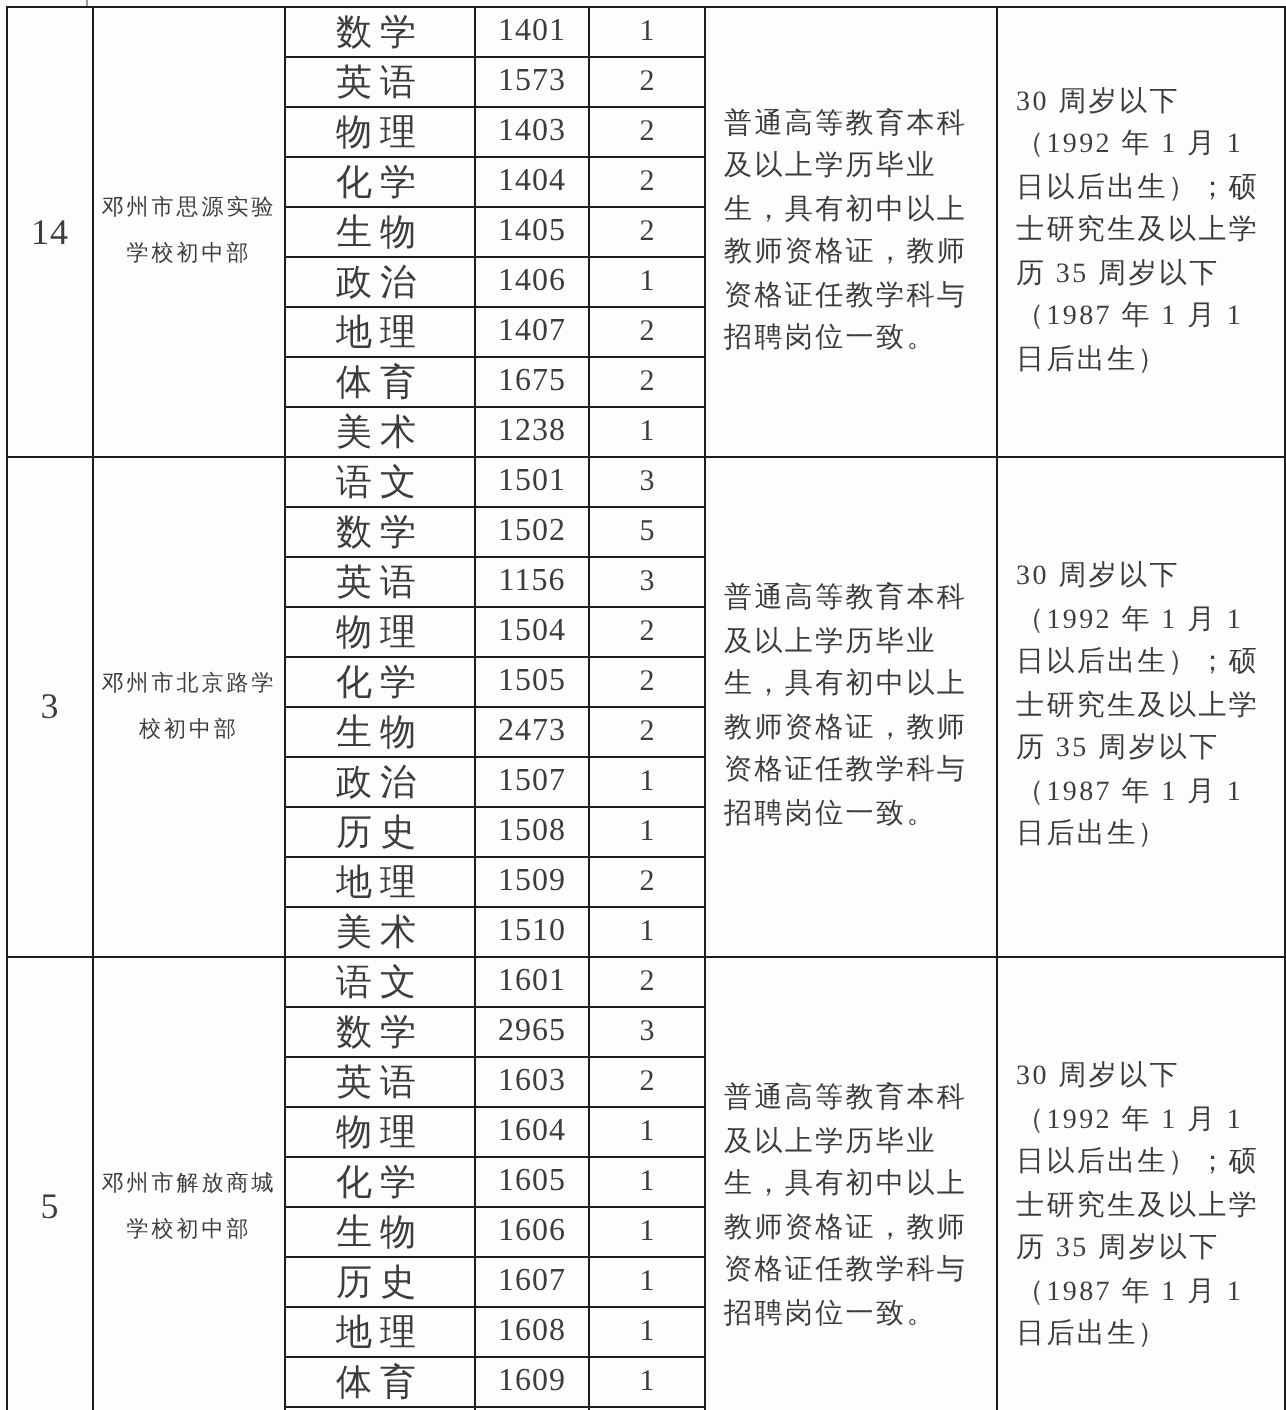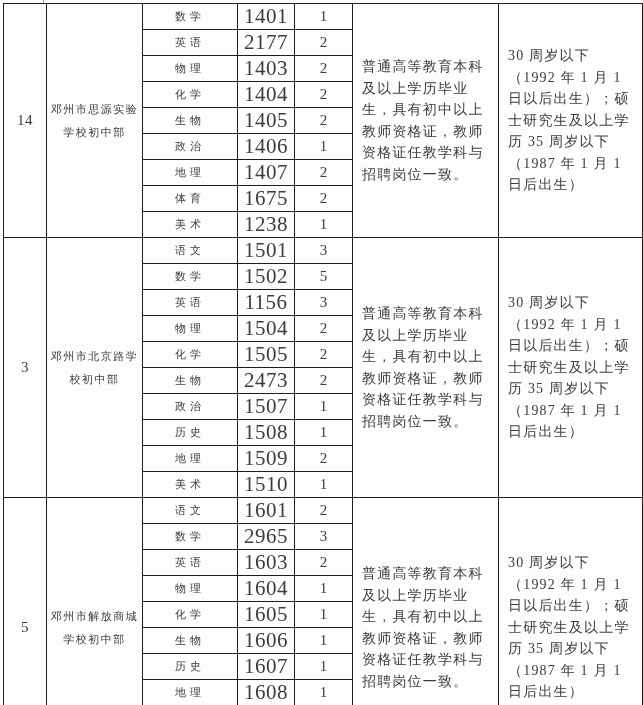--- a/index.html
+++ b/index.html
@@ -28,24 +28,24 @@
   td {
     border:1px solid #1d1d1d;
     text-align:center;
     vertical-align:middle;
     font-size:14px;
     overflow:hidden;
     background:#fdfdfc;
   }
   tr.b0 td, tr.b1 td { height:25px; }
   tr.b2 td { height:22px; }
-  td.cell-row-number { font-size:15px; letter-spacing:0.5px; }
-  td.cell-code { font-size:21px; letter-spacing:0.5px; }
+  td.cell-row-number { font-size:18px; letter-spacing:0.5px; }
+  td.cell-code { font-size:16px; letter-spacing:0.5px; }
   td.cell-count { font-size:15px; }
-  td.cell-subject { font-size:11px; letter-spacing:4px; }
+  td.cell-subject { font-size:18px; letter-spacing:4px; }
   td.cell-school-name {
     font-size:11px; line-height:23px; letter-spacing:1.5px;
     padding:4px 1px;
   }
   td.cell-requirement, td.cell-age {
     text-align:left;
     font-size:14px; line-height:21.5px; letter-spacing:1.2px;
     padding:8px 7px 8px 9px;
   }
 </style>
@@ -69,21 +69,21 @@
           <td class="cell-row-number" rowspan="9">14</td>
           <td class="cell-school-name" rowspan="9">邓州市思源实验学校初中部</td>
           <td class="cell-subject">数学</td>
           <td class="cell-code">1401</td>
           <td class="cell-count">1</td>
           <td class="cell-requirement" rowspan="9">普通高等教育本科及以上学历毕业生，具有初中以上教师资格证，教师资格证任教学科与招聘岗位一致。</td>
           <td class="cell-age" rowspan="9">30 周岁以下（1992 年 1 月 1 日以后出生）；硕士研究生及以上学历 35 周岁以下（1987 年 1 月 1 日后出生）</td>
         </tr>
         <tr class="b0">
           <td class="cell-subject">英语</td>
-          <td class="cell-code">2177</td>
+          <td class="cell-code">1573</td>
           <td class="cell-count">2</td>
         </tr>
         <tr class="b0">
           <td class="cell-subject">物理</td>
           <td class="cell-code">1403</td>
           <td class="cell-count">2</td>
         </tr>
         <tr class="b0">
           <td class="cell-subject">化学</td>
           <td class="cell-code">1404</td>

